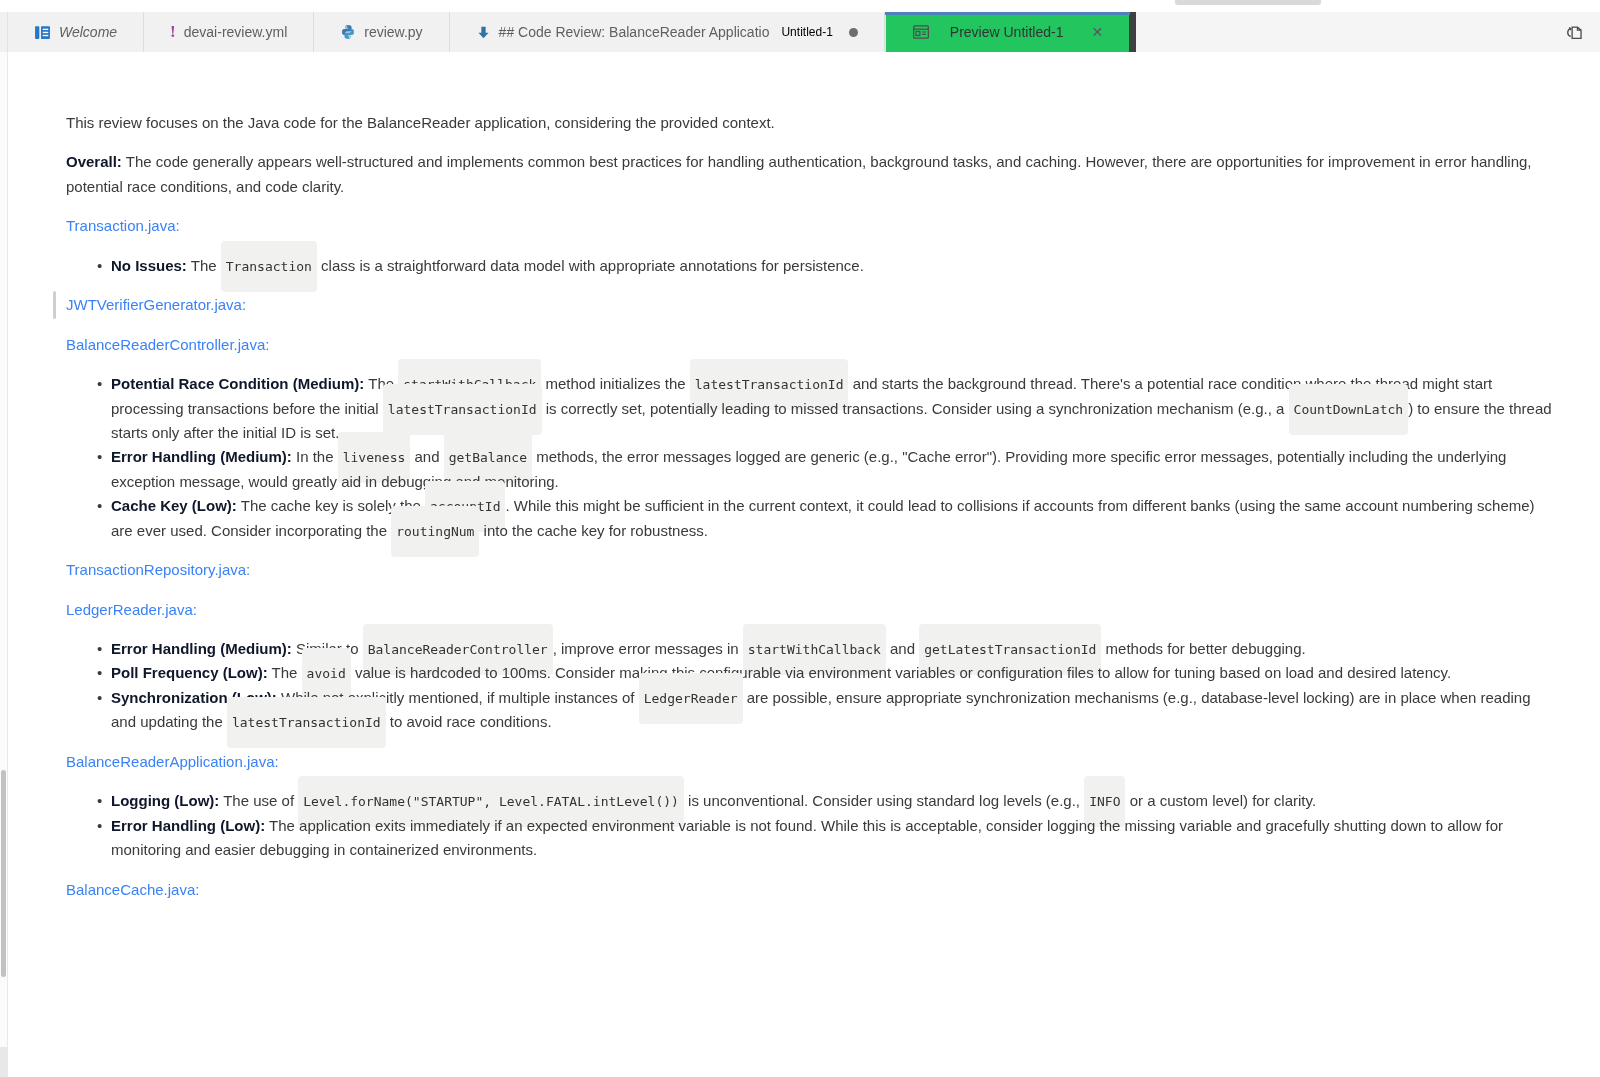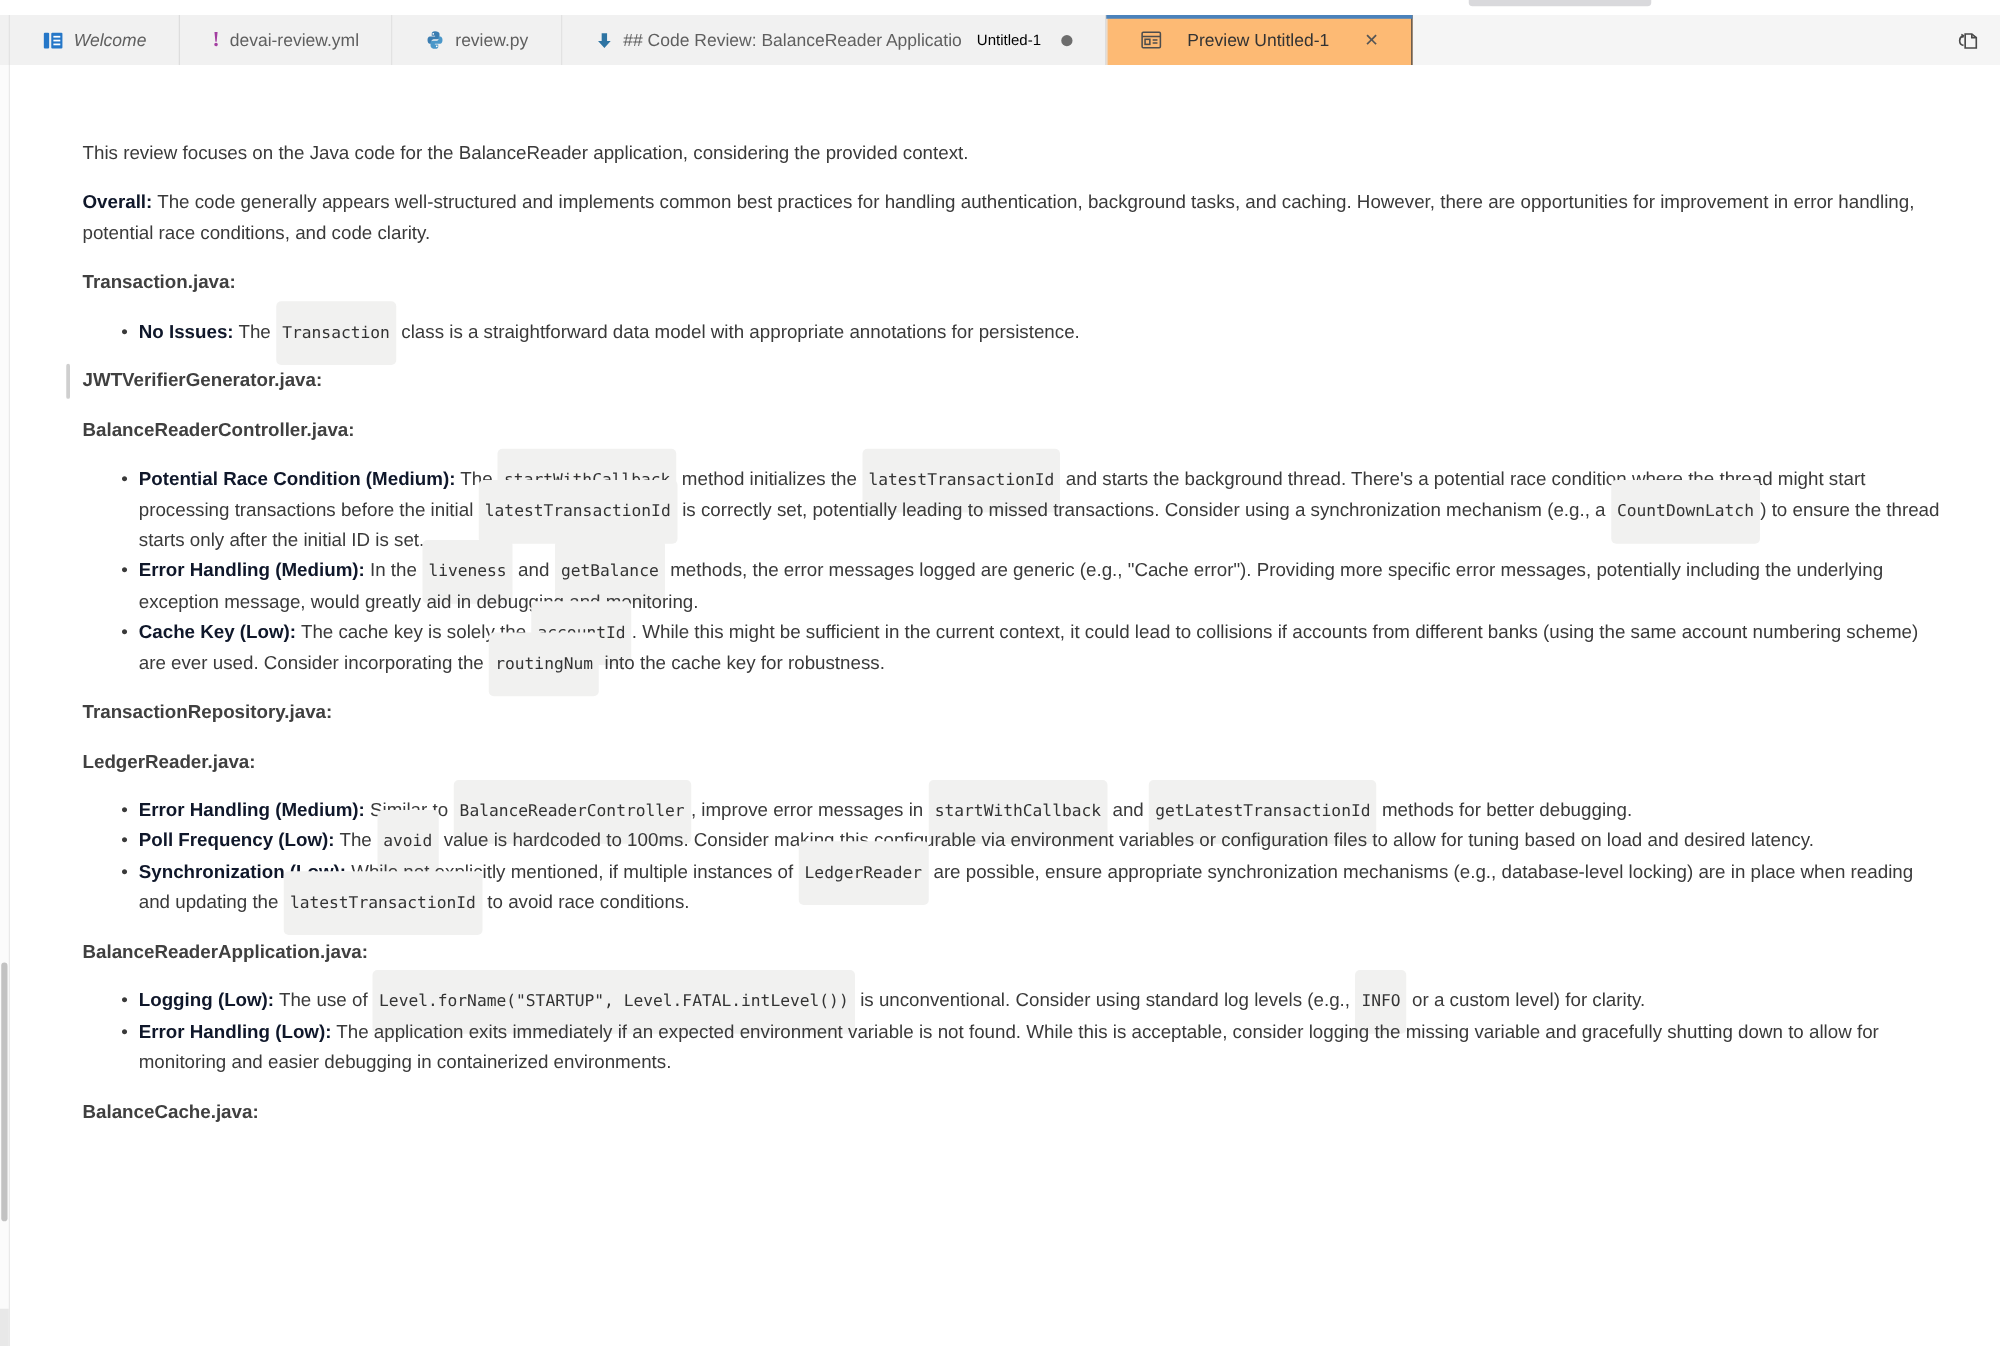--- a/index.html
+++ b/index.html
@@ -25,21 +25,21 @@
   }
   .tabbar .rail-cap { width: 8px; background: #f1f1f1; border-right: 1px solid #e3e3e3; }
   .tab {
     display: flex; align-items: center; gap: 8px;
     padding: 0 26px; font-size: 14px; color: #5f5f5f;
     background: #f1f1f1; border-right: 1px solid #ddd;
     cursor: pointer; white-space: nowrap; position: relative; text-align: right;
   }
   .tab.italic .tab-label { font-style: italic; }
   .tab.active {
-    background: #fdba74; color: #333; border-right: 1px solid #404040;
+    background: #22c55e; color: #333; border-right: 7px solid #404040;
     border-left: 1px solid #e3e3e3;
     gap: 20px;
   }
   .tab.active::before {
     content: ""; position: absolute; left: -1px; right: -1px; top: 0; height: 3px;
     background: #4b82bb;
   }
   .tab-desc { font-size: 12px; color: #000000; margin-left: 4px; }
   .tab-dot {
     width: 9px; height: 9px; border-radius: 50%; background: #6d6d6d; margin-left: 8px;
@@ -63,21 +63,21 @@
 
   .content {
     flex: 1; padding: 44px 48px 0 58px; overflow: hidden;
     color: #3a3a3a; font-size: 15px; line-height: 1.63;
   }
   h1 {
     font-size: 26px; font-weight: 700; color: #1f1f1f;
     margin: 0 0 10px 0; padding-bottom: 10px; border-bottom: 1px solid #dcdcdc;
   }
   .content p { margin: 15px 0; }
-  .sec-h { font-weight: bold; color: #404040; margin: 15px 0; position: relative; }
+  .sec-h { font-weight: normal; color: #3b82f6; margin: 15px 0; position: relative; }
   strong { color: #0f172a; }
   ul { margin: 15px 0; padding-left: 45px; list-style: none; }
   li { position: relative; margin: 0; }
   li::before { content: "\2022"; position: absolute; left: -14px; color: #3a3a3a; }
   code {
     font-family: "DejaVu Sans Mono", monospace; font-size: 13px;
     background: #f1f1f0; border-radius: 4px; padding: 18px 5px; color: #333;
   }
   .vmark { position: absolute; border-radius: 2px; }
   .vmark.h-mark { left: -13px; top: -2px; width: 3px; height: 28px; background: #cfcfcf; }

